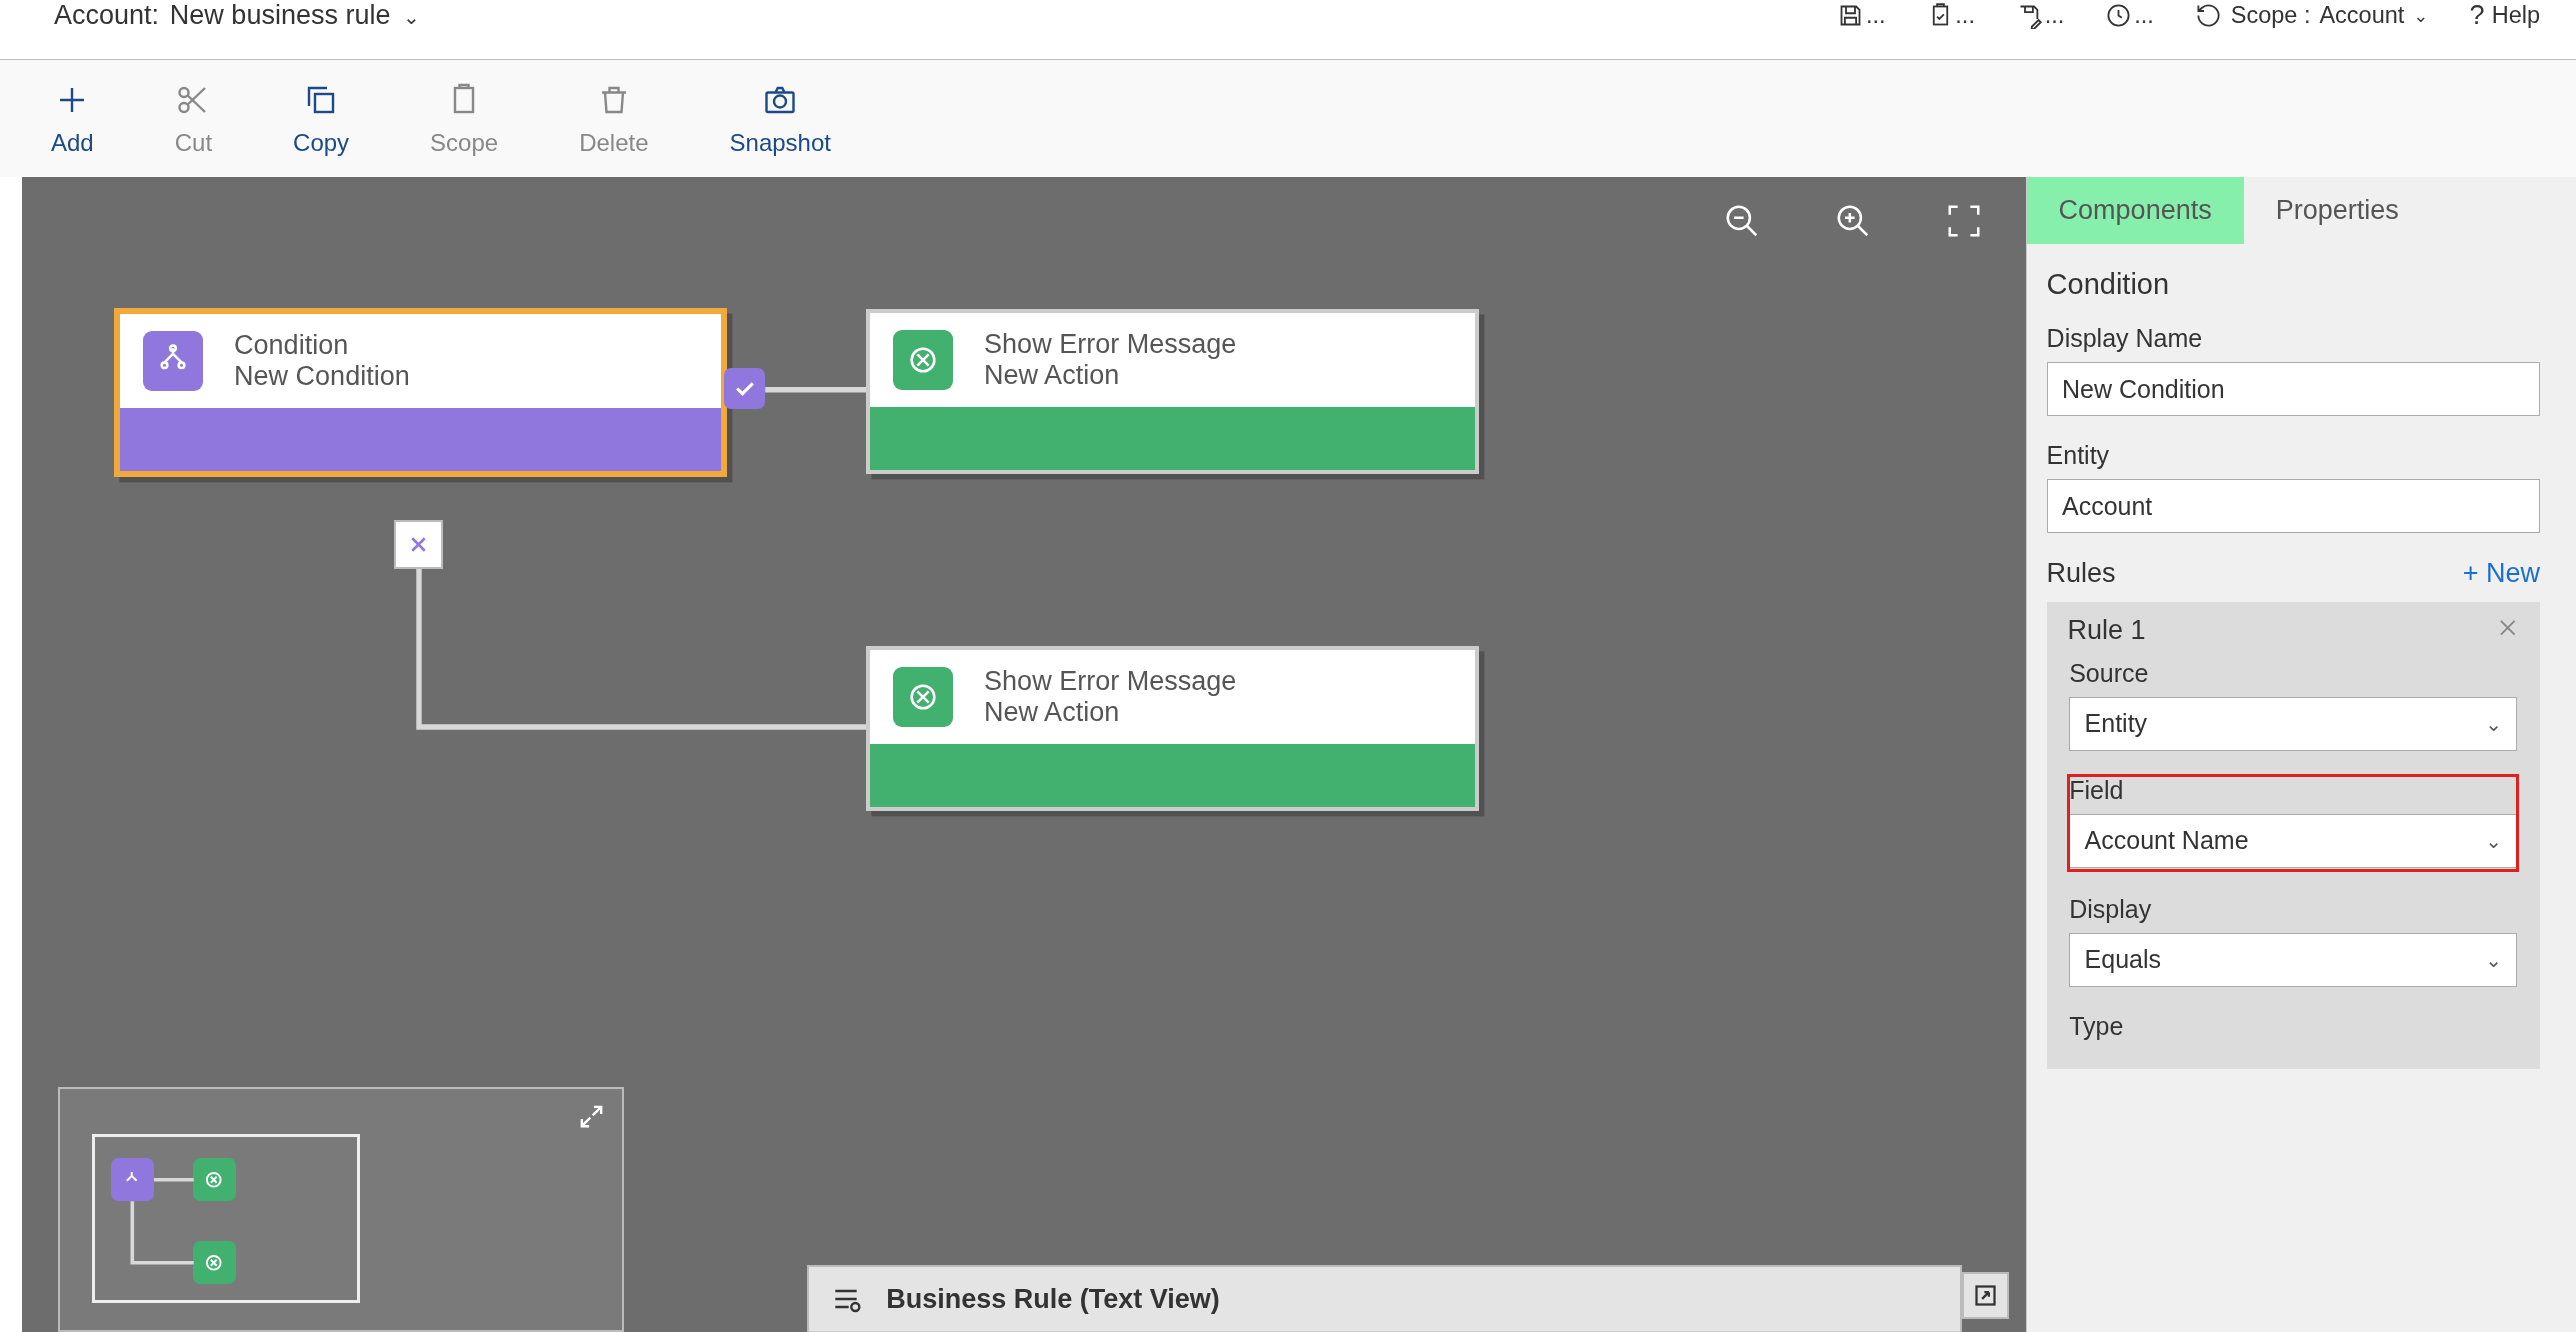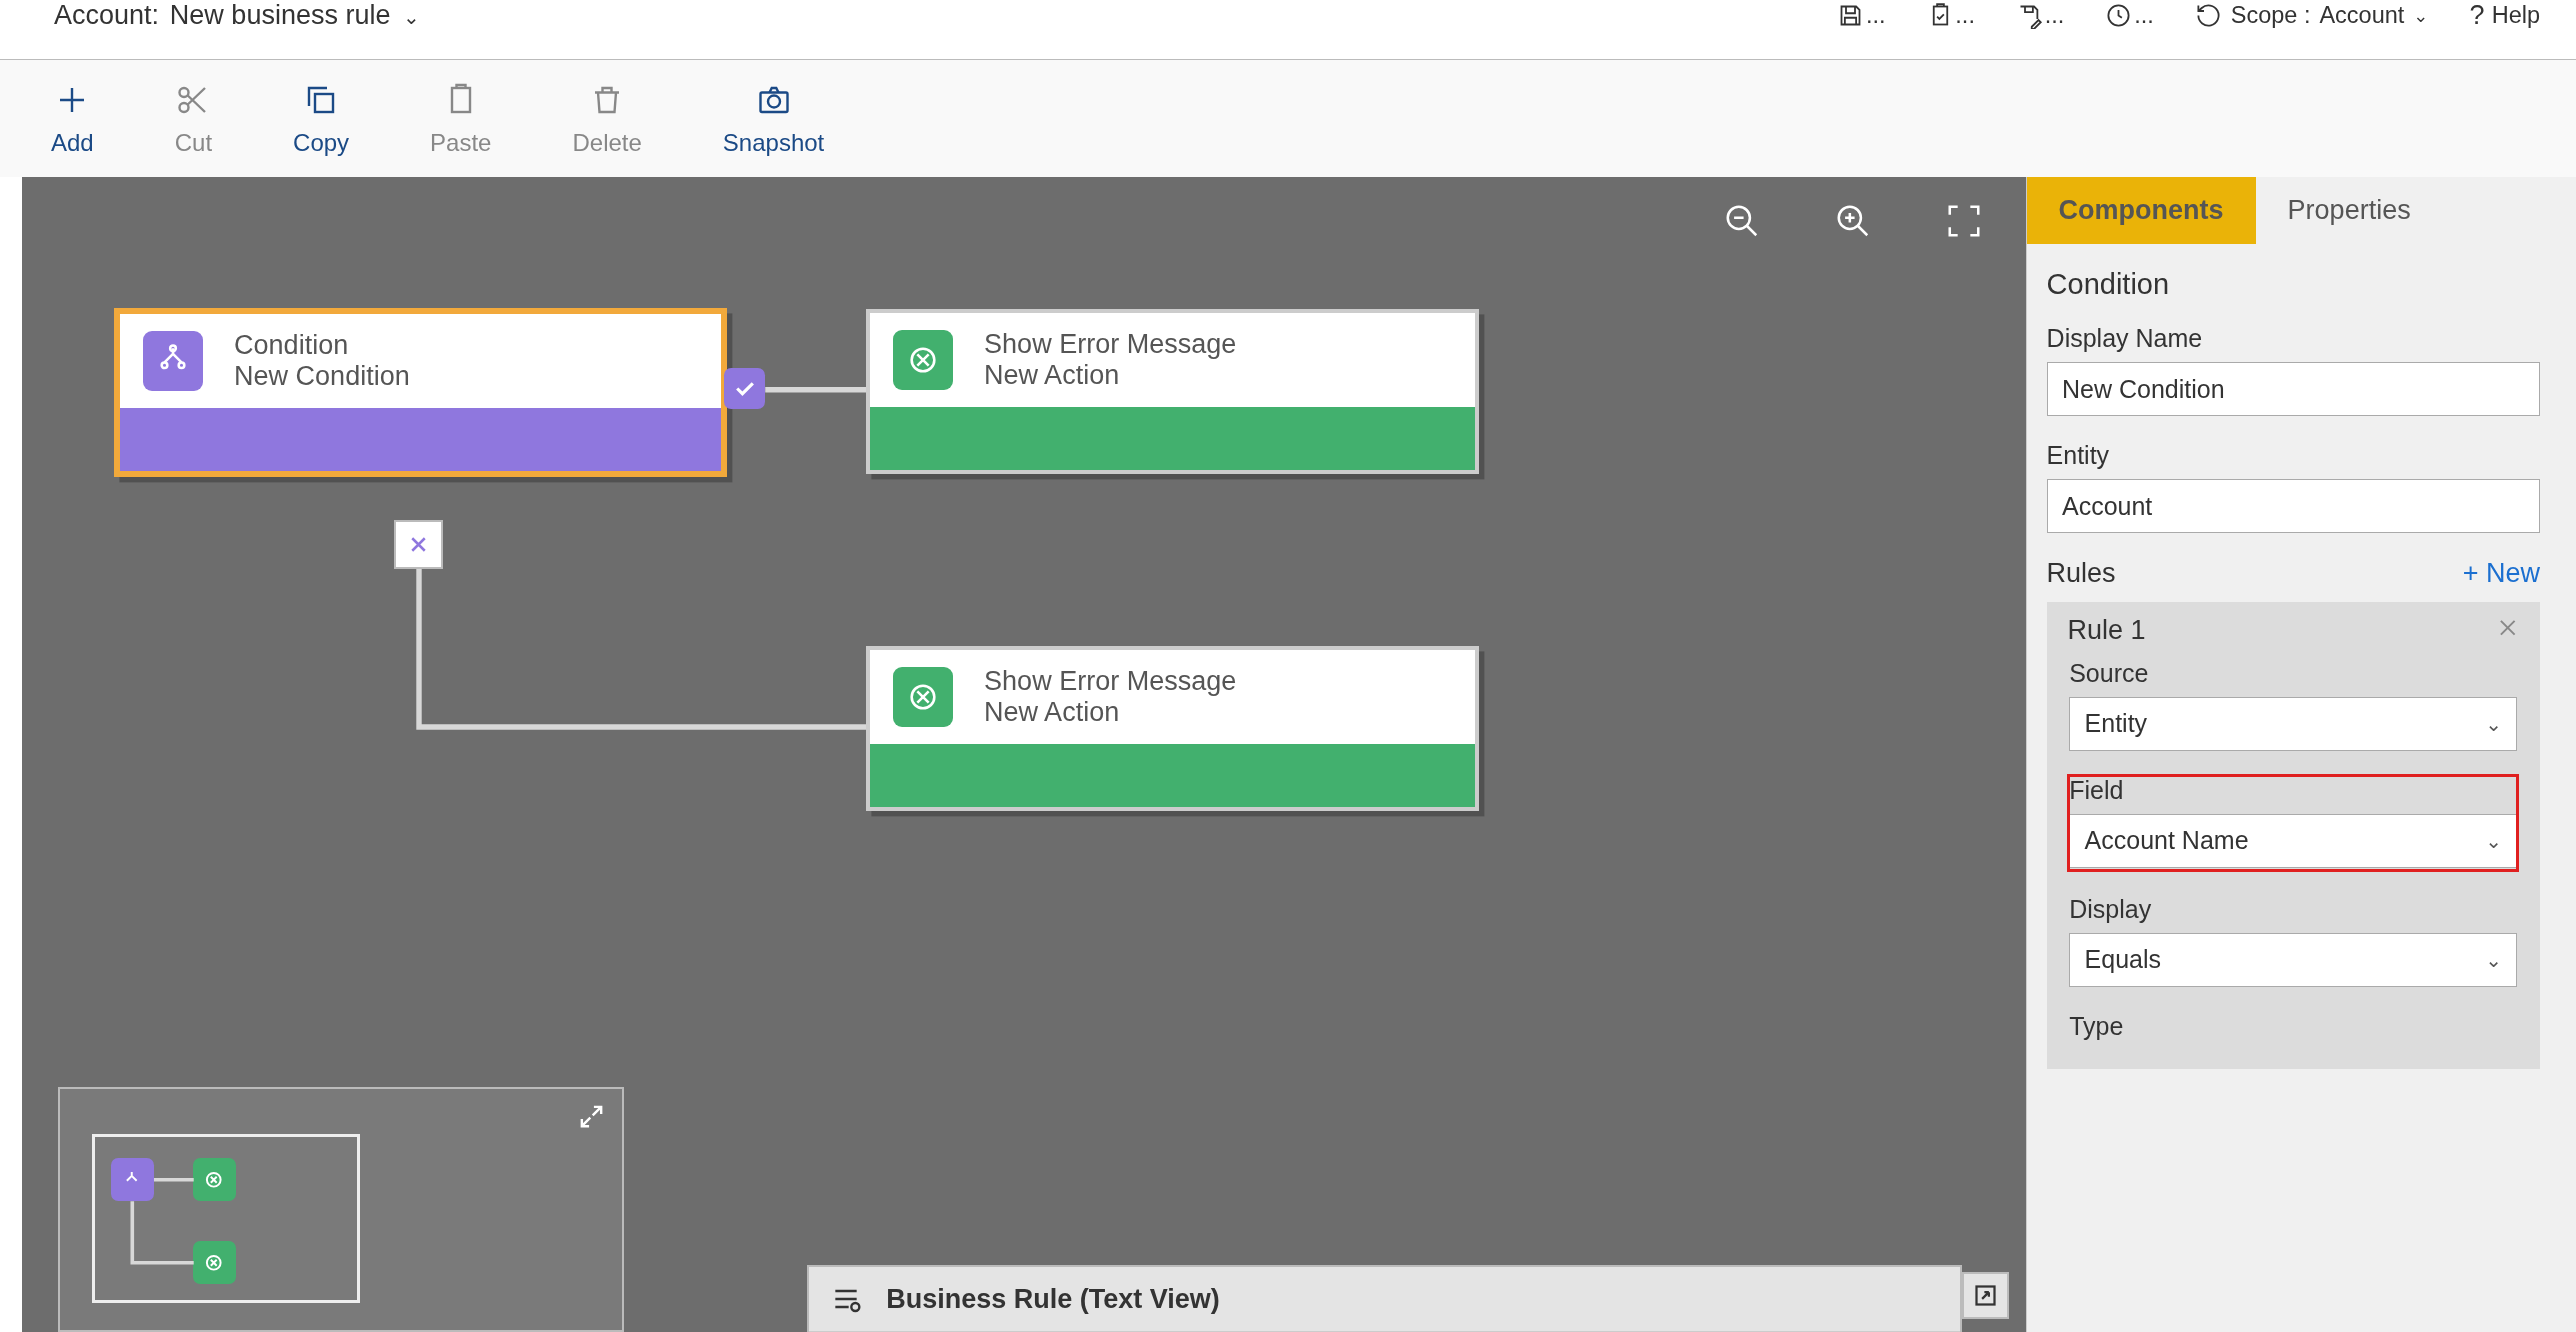--- a/index.html
+++ b/index.html
@@ -67,21 +67,21 @@
   .tv-pop { position:absolute; right:-49px; top:5.4px; width:47px; height:47px; border:2.7px solid #bbb; background:#e4e4e4; display:flex; align-items:center; justify-content:center; color:#333; }
   .textview-body { background:#fff; padding:16px 32px 9px 32px; font-size:24px; color:#333; position:relative; }
   .textview-body .kw { font-weight:700; margin-top:7.2px; }
   .textview-body .stmt { margin-left:171px; }
   .textview-body .stmt b{ font-weight:700; }
   .tv-scroll { position:absolute; right:5.4px; top:5.4px; width:27px; height:27px; color:#888; }
 
   
   .panel { flex:1; background:#f0f0f0; border-left:1.8px solid #ccc; padding:0 16px 0 0; }
   .tabs { display:flex; }
-  .tab { padding:18px 32px; font-size:27px; color:#555; background:#eab308; cursor:pointer;font-weight:bold; }
+  .tab { padding:18px 32px; font-size:27px; color:#555; background:#86efac; cursor:pointer; }
   .tab.active { background:#f0f0f0; font-weight:400; border-top:0; }
   .panel-body { padding:23.5px 20px 0 20px; }
   .panel-body h2 { font-size:29px; font-weight:400; margin-bottom:23.5px; color:#333; }
   .field-group { margin-bottom:25px; }
   .field-group label { display:block; font-size:25px; color:#333; margin-bottom:9px; }
   .field-group input, .field-group .select {
     width:100%; height:54px; font-size:25px; padding:0 14.4px;
     border:1.8px solid #aaa; background:#fff; color:#333;
   }
   .select { display:flex; align-items:center; justify-content:space-between; }
@@ -170,21 +170,21 @@
         <rect x="8" y="8" width="12" height="12"></rect>
         <path d="M4 16V4h12"></path>
       </svg>
     <span>Copy</span>
   </div>
   <div class="tool disabled">
     <svg viewBox="0 0 24 24" fill="none" stroke="#888" stroke-width="1.6">
         <rect x="6" y="4" width="12" height="16"></rect>
         <path d="M9 4V2h6v2"></path>
       </svg>
-    <span>Paste</span>
+    <span>Scope</span>
   </div>
   <div class="tool disabled">
     <svg viewBox="0 0 24 24" fill="none" stroke="#888" stroke-width="1.6">
         <path d="M4 7h16M9 7V4h6v3M6 7l1 13h10l1-13"></path>
       </svg>
     <span>Delete</span>
   </div>
   <div class="tool">
     <svg viewBox="0 0 24 24" fill="none" stroke="#1b4a86" stroke-width="1.6">
         <rect x="3" y="7" width="18" height="13" rx="1"></rect>

